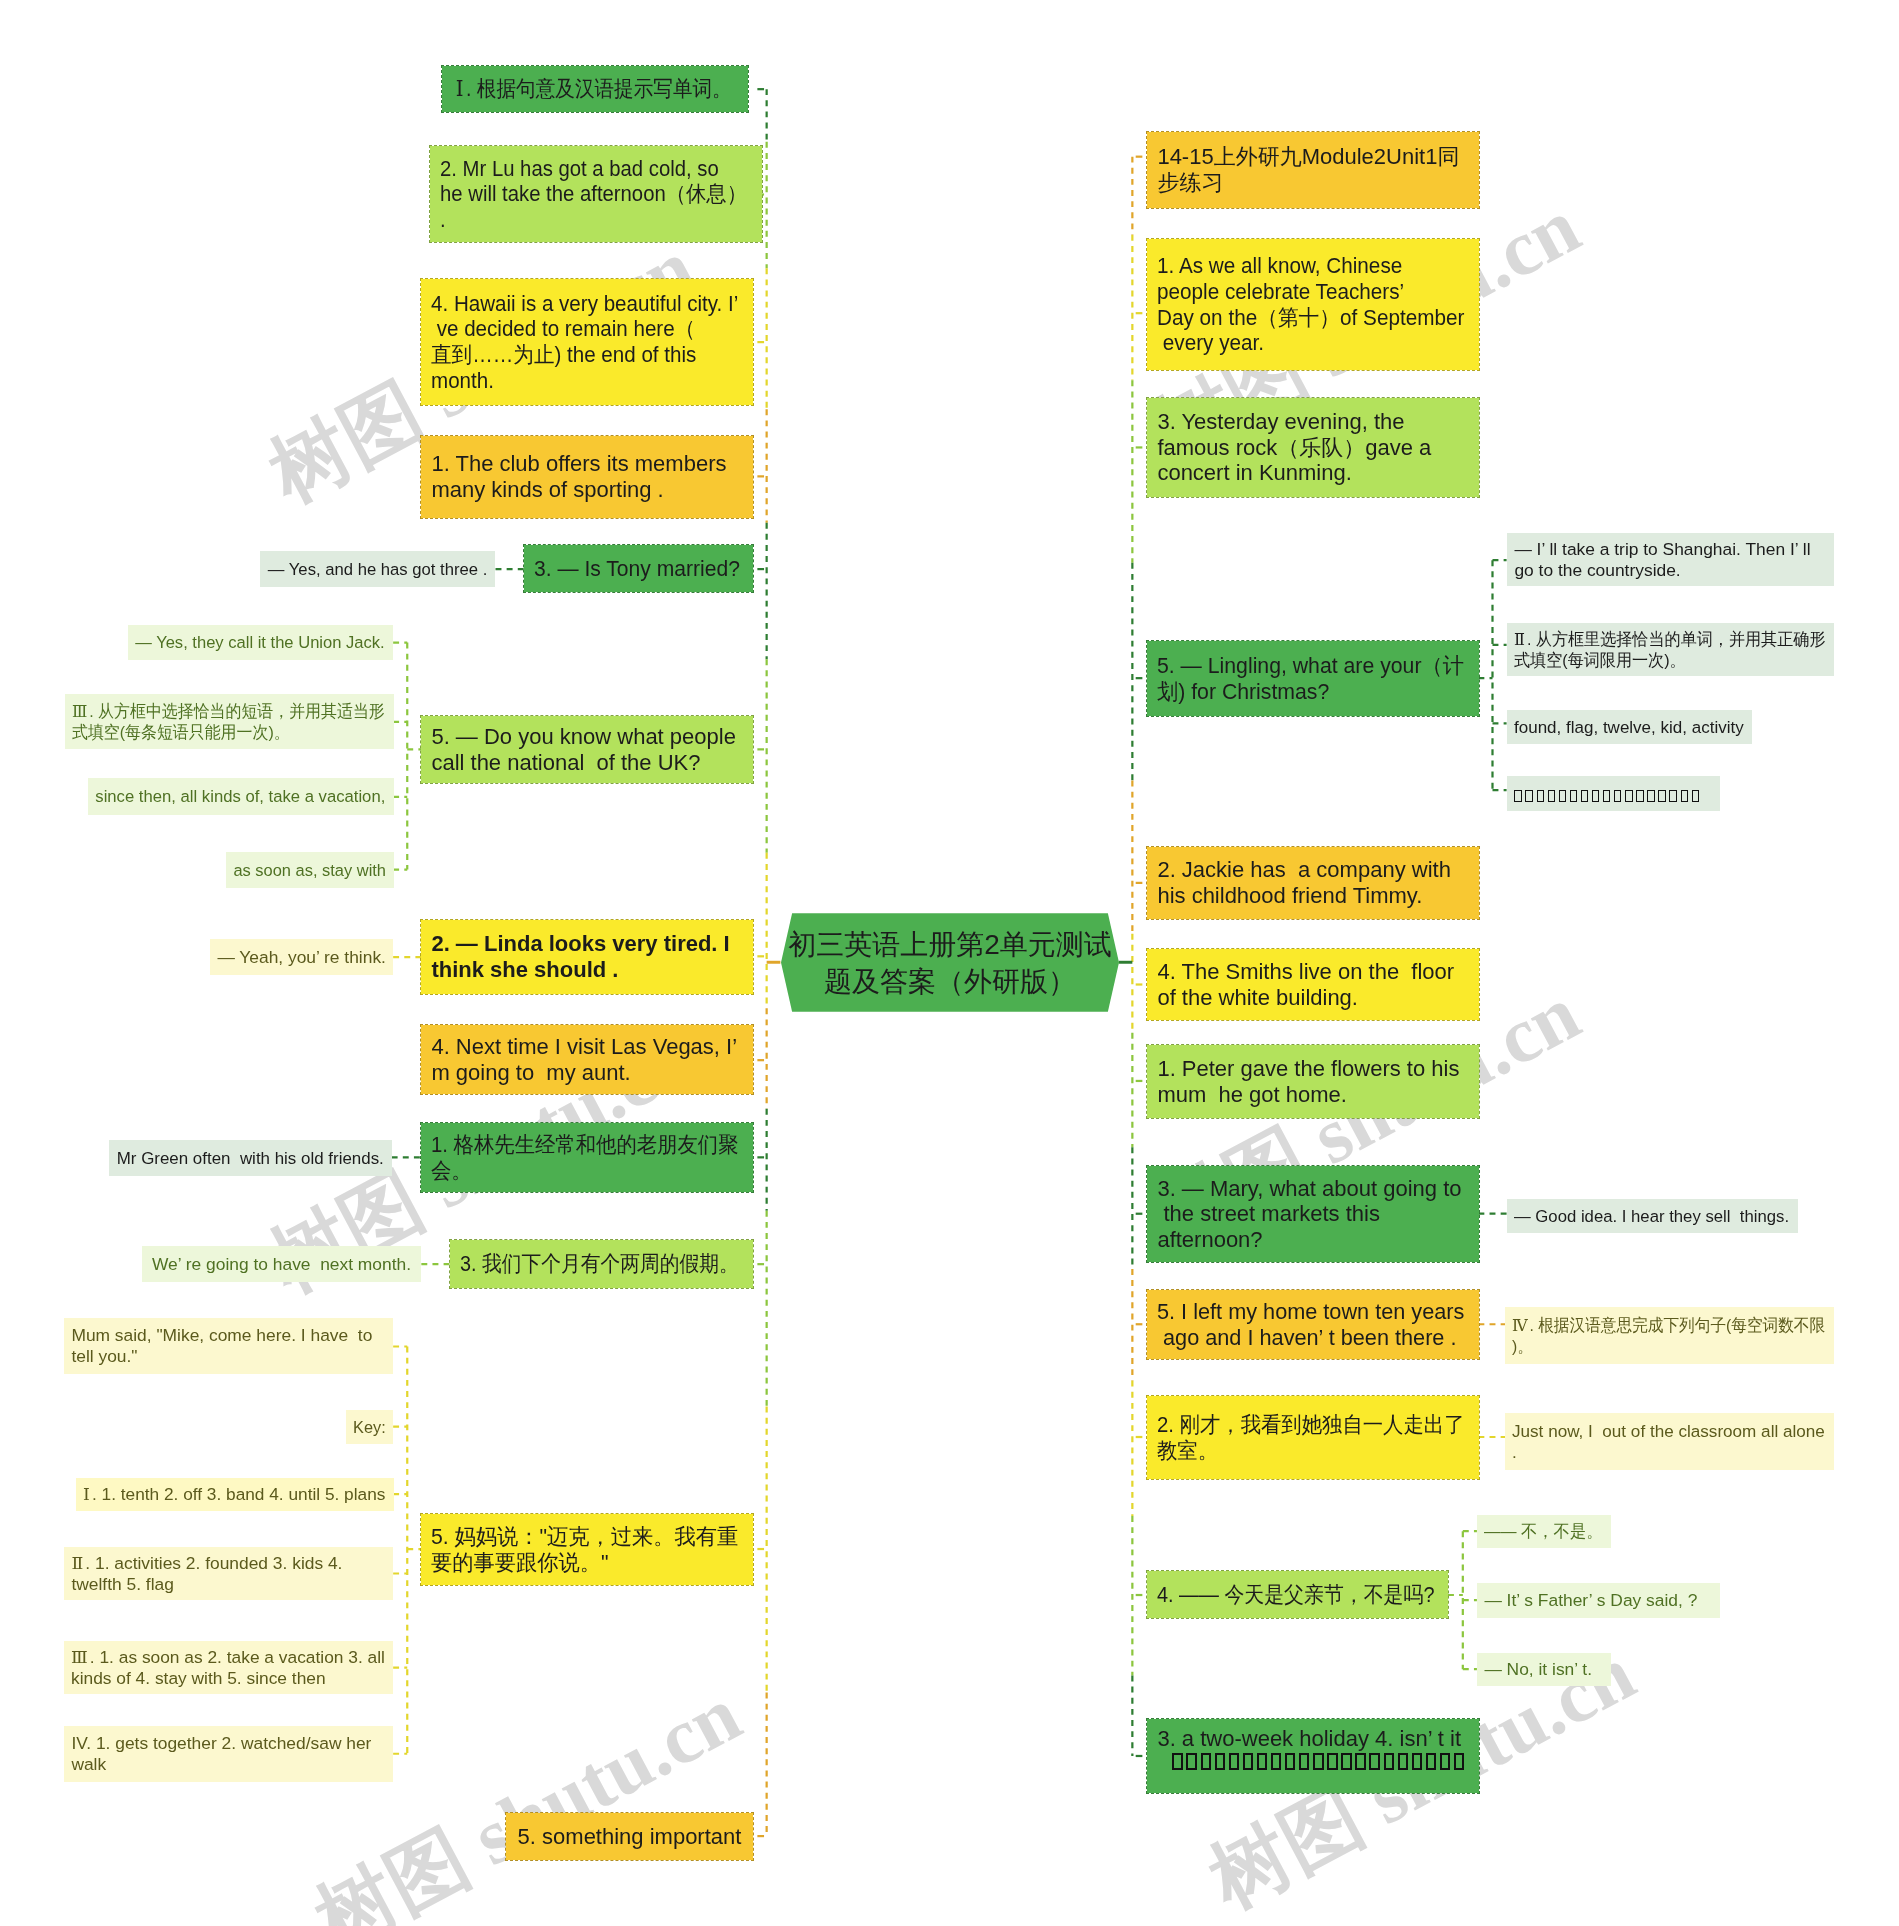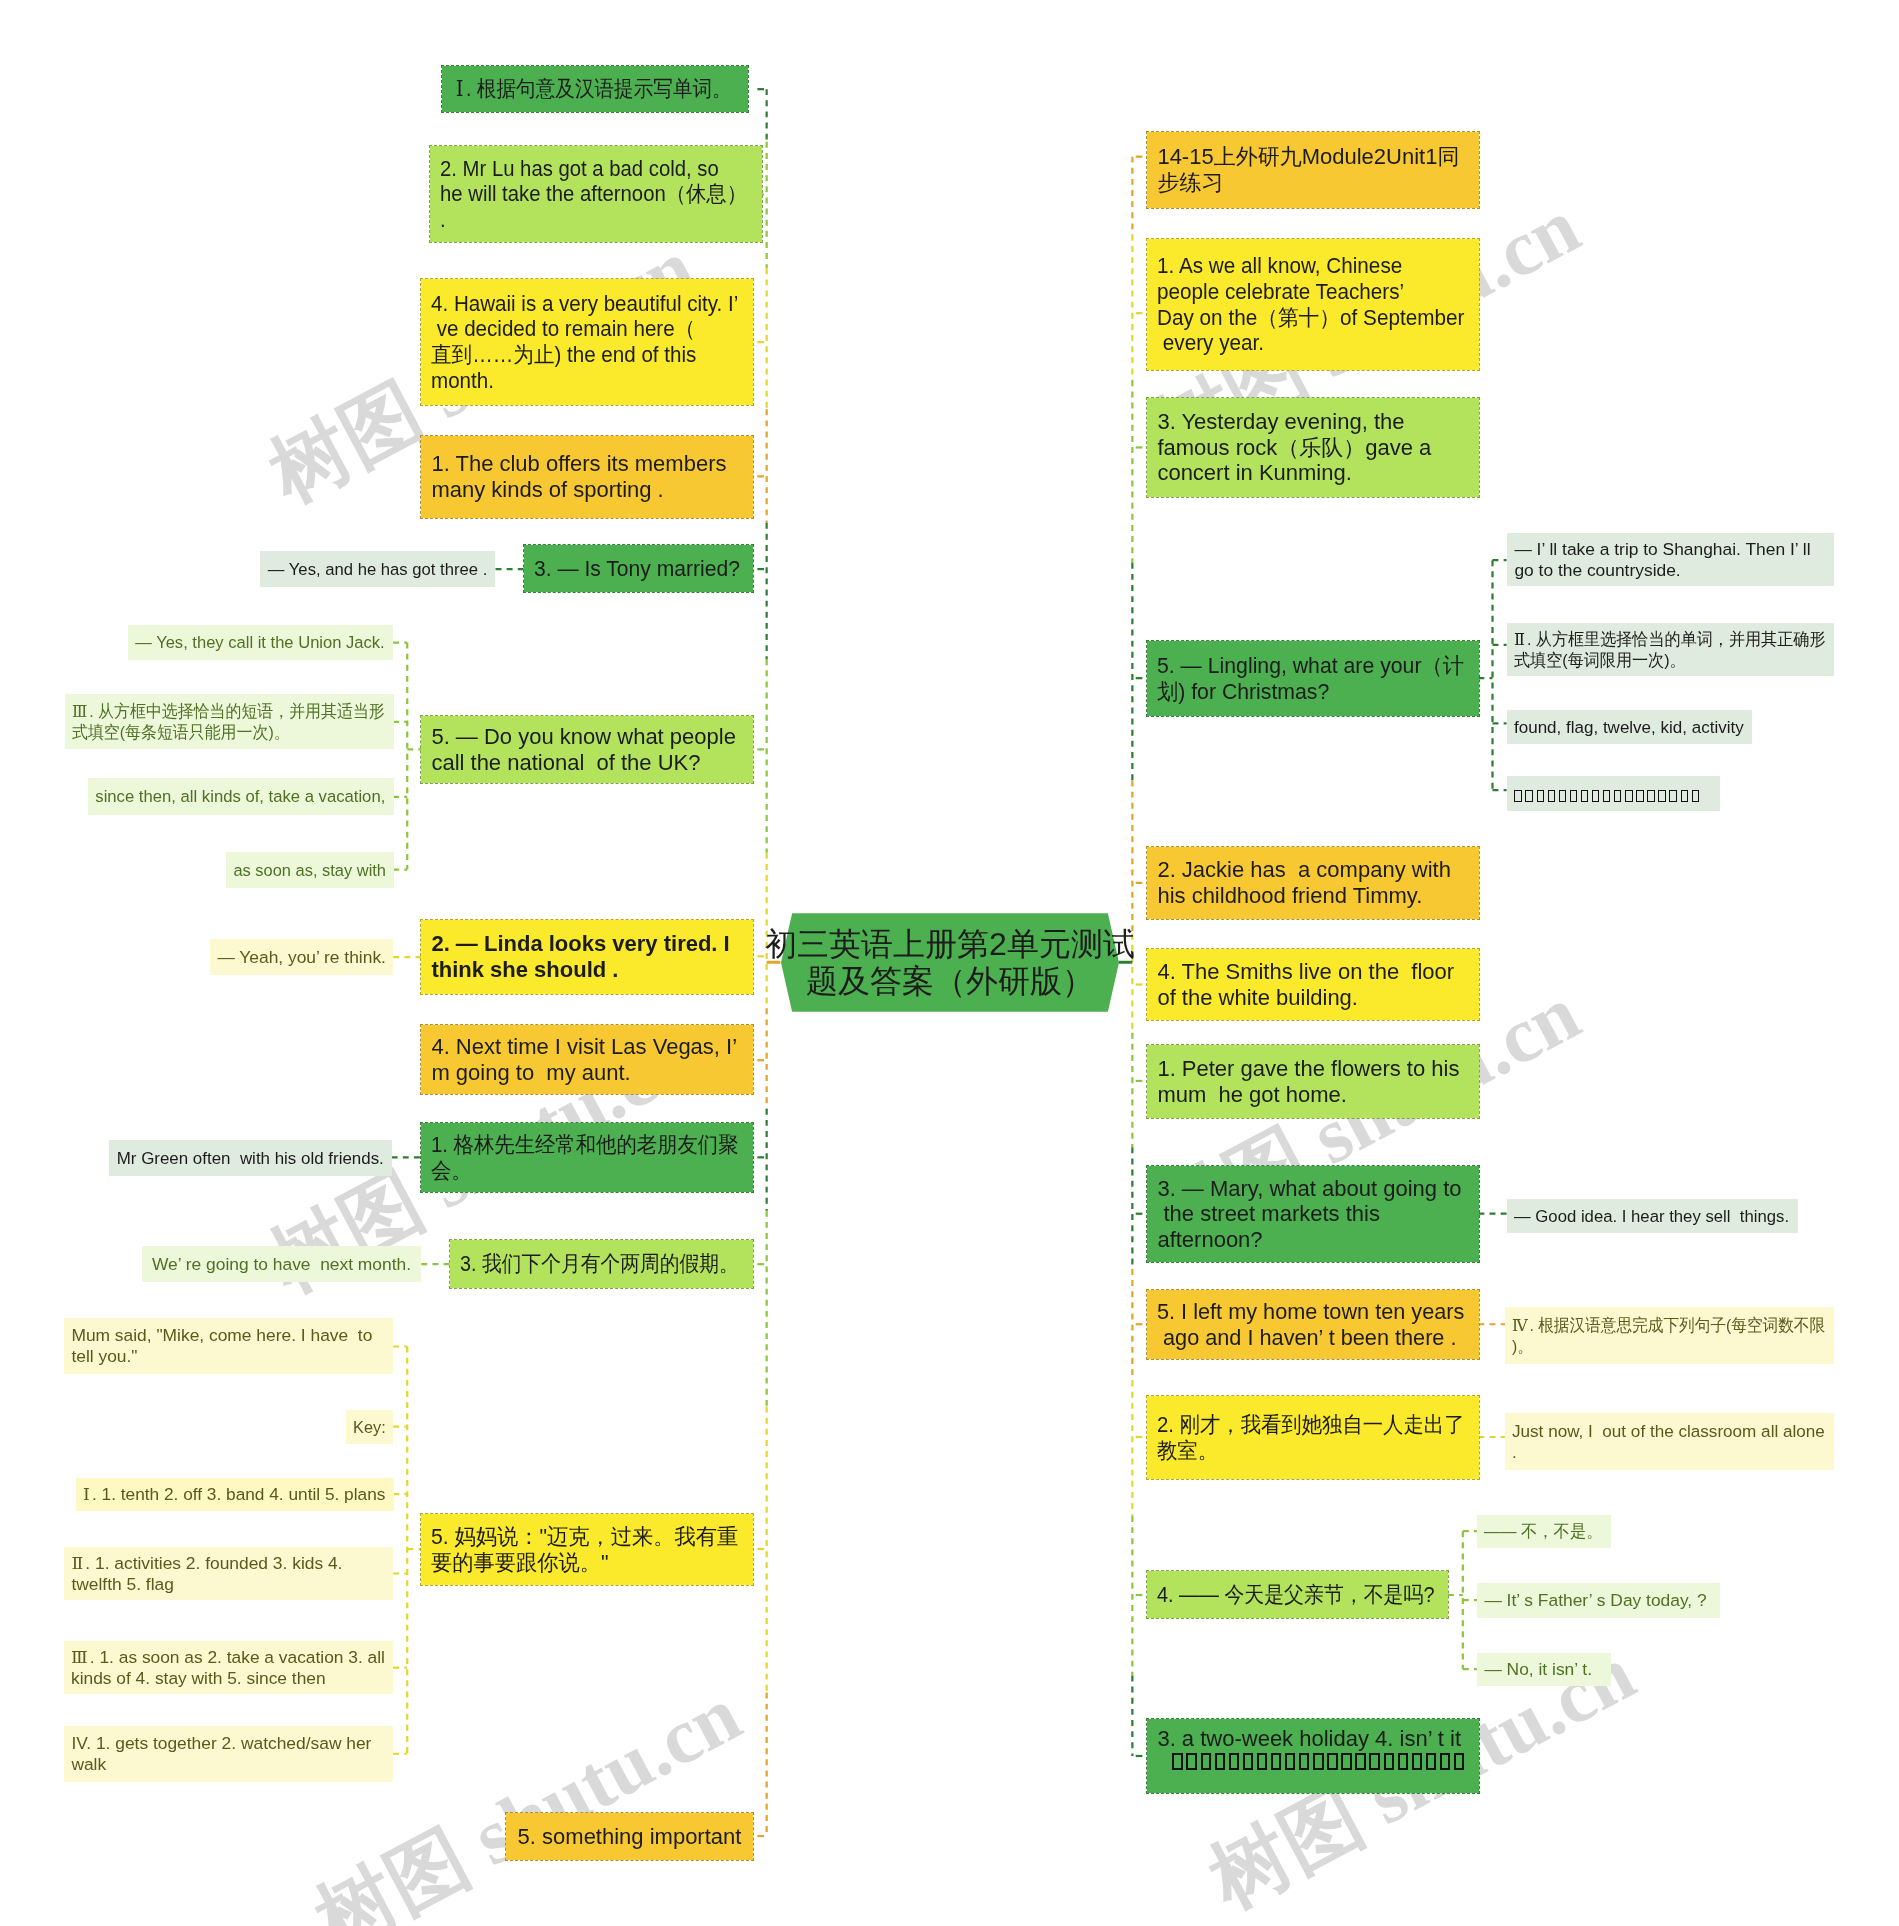--- a/index.html
+++ b/index.html
@@ -113,21 +113,21 @@
     <line y1="2064" y2="2064" x1="1972" x2="1991" stroke="#8CC63E" stroke-width="3" stroke-dasharray="8 7"></line>
     <line y1="2157" y2="2157" x1="1972" x2="1991" stroke="#8CC63E" stroke-width="3" stroke-dasharray="8 7"></line>
     <line y1="2250" y2="2250" x1="1972" x2="1991" stroke="#8CC63E" stroke-width="3" stroke-dasharray="8 7"></line>
     <line y1="2150" y2="2150" x1="1952" x2="1972" stroke="#8CC63E" stroke-width="3" stroke-dasharray="8 7"></line>
   </svg>
 <div id="stage">
     <div style="position: absolute; left: 781px; top: 913px; width: 338px; height: 99px;">
       <svg width="338" height="99" viewBox="0 0 456 133" style="position: absolute; left: 0px; top: 0px;">
         <path d="M 15 0 L 441 0 L 456 66.5 L 441 133 L 15 133 L 0 66.5 Z" fill="#4CAF50"></path>
       </svg>
-      <div style="position: absolute; left: 14px; top: 0px; width: 310px; height: 99px; display: flex; align-items: center; justify-content: center; text-align: center; white-space: pre; font-size: 32px; line-height: 37px; color: rgb(28, 28, 28);">初三英语上册第2单元测试
+      <div style="position: absolute; left: 14px; top: 0px; width: 310px; height: 99px; display: flex; align-items: center; justify-content: center; text-align: center; white-space: pre; font-size: 28px; line-height: 37px; color: rgb(28, 28, 28);">初三英语上册第2单元测试
 题及答案（外研版）</div>
     </div>
     <div class="node" style="left: 442px; top: 66px; width: 306px; height: 46px; background: rgb(76, 175, 80); padding: 0px 10.4px; outline: rgb(55, 126, 58) dashed 0.7px; outline-offset: -0.7px;">
       <div class="tx" style="font-size: 22px; line-height: 25.6px; color: rgb(28, 28, 28); text-align: center; font-weight: 400; width: 313px; transform-origin: center center; transform: scaleX(0.891); margin-left: -13.7px;"><span class="roman">Ⅰ</span>. 根据句意及汉语提示写单词。</div>
     </div>
     <div class="node" style="left: 430px; top: 146px; width: 332px; height: 96px; background: rgb(179, 226, 92); padding: 0px 10.4px; outline: rgb(129, 163, 66) dashed 0.7px; outline-offset: -0.7px;">
       <div class="tx" style="font-size: 22px; line-height: 25.6px; color: rgb(28, 28, 28); text-align: left; font-weight: 400; width: 337px; transform-origin: left center; transform: scaleX(0.9229);">2. Mr Lu has got a bad cold, so
 he will take the afternoon（休息）
 .</div>
     </div>
@@ -291,19 +291,19 @@
 )。</div>
     </div>
     <div class="node" style="left: 1505px; top: 1413px; width: 329px; height: 57px; background: rgb(252, 248, 207); padding: 0px 7.4px;">
       <div class="tx" style="font-size: 17.4px; line-height: 21px; color: rgb(91, 90, 29); text-align: left; font-weight: 400; width: 319px; transform-origin: left center; transform: scaleX(0.9837);">Just now, I  out of the classroom all alone
 .</div>
     </div>
     <div class="node" style="left: 1477px; top: 1515px; width: 134px; height: 33px; background: rgb(237, 247, 218); padding: 0px 7.4px;">
       <div class="tx" style="font-size: 17.4px; line-height: 21px; color: rgb(79, 113, 35); text-align: left; font-weight: 400; width: 127px; transform-origin: left center; transform: scaleX(0.9357);">—— 不，不是。</div>
     </div>
     <div class="node" style="left: 1477px; top: 1583px; width: 243px; height: 35px; background: rgb(237, 247, 218); padding: 0px 7.4px;">
-      <div class="tx" style="font-size: 17.4px; line-height: 21px; color: rgb(79, 113, 35); text-align: left; font-weight: 400;">— It’ s Father’ s Day today, ?</div>
+      <div class="tx" style="font-size: 17.4px; line-height: 21px; color: rgb(79, 113, 35); text-align: left; font-weight: 400;">— It’ s Father’ s Day said, ?</div>
     </div>
     <div class="node" style="left: 1477px; top: 1653px; width: 134px; height: 33px; background: rgb(237, 247, 218); padding: 0px 7.4px;">
       <div class="tx" style="font-size: 17.4px; line-height: 21px; color: rgb(79, 113, 35); text-align: left; font-weight: 400;">— No, it isn’ t.</div>
     </div>
   </div>
 
 
 </body></html>

